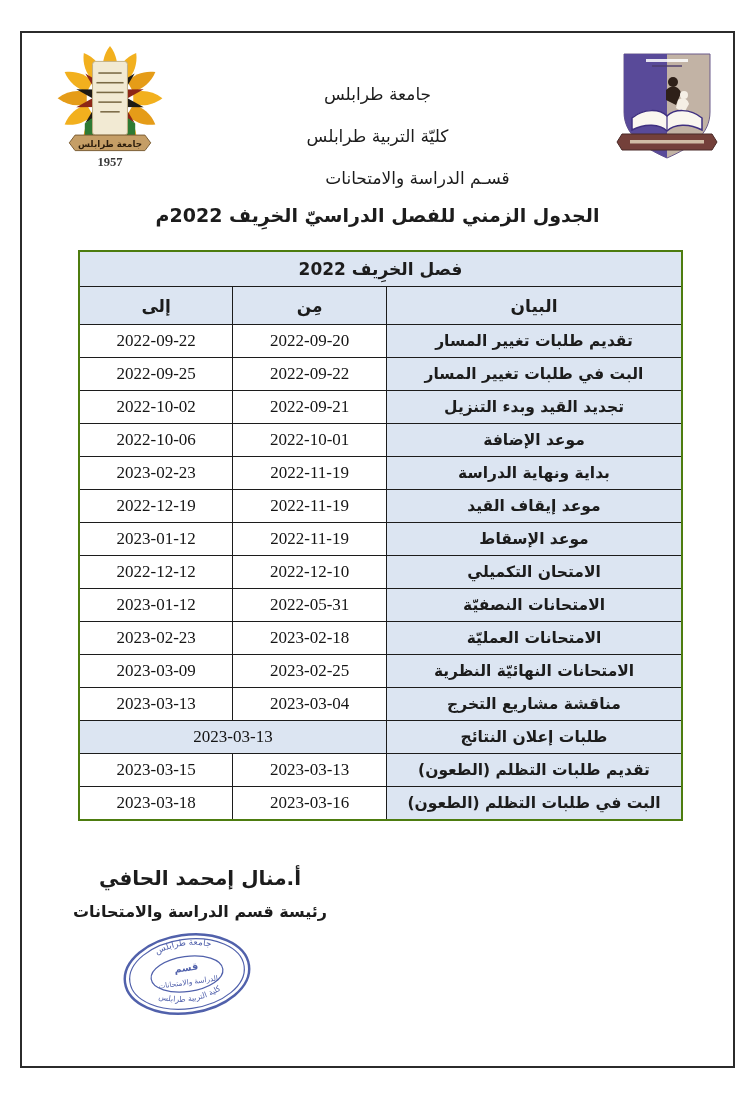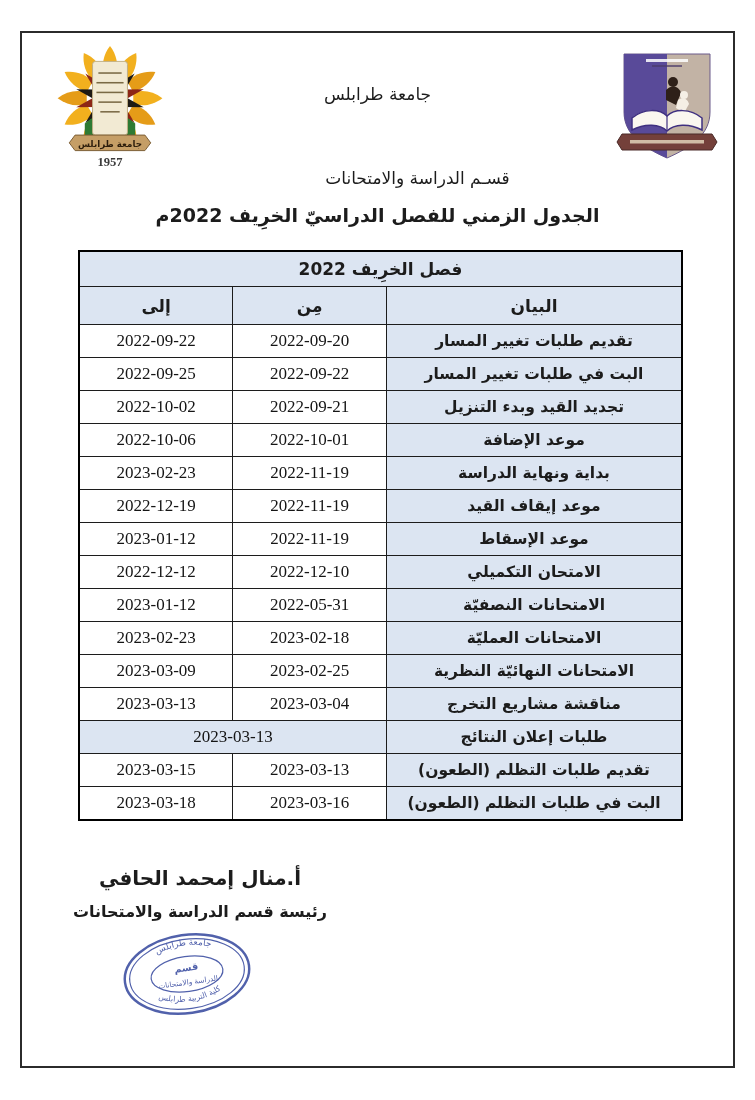--- a/index.html
+++ b/index.html
@@ -10,21 +10,21 @@
   
   .hline{position:absolute;left:0;width:755px;text-align:center;}
   .h-univ{top:84px;font-size:17px;}
   .h-coll{top:126px;font-size:17px;}
   .h-dept{top:168px;font-size:17px;margin-left:40px;}
   .h-title{top:204px;font-size:19px;font-weight:bold;}
   .logo-left{position:absolute;left:46px;top:42px;width:128px;height:128px;}
   .logo-right{position:absolute;left:616px;top:46px;width:102px;height:118px;}
   
   .sched{position:absolute;left:78px;top:250px;width:605px;border-collapse:collapse;
-         table-layout:fixed;border:2px solid #000000;direction:rtl;}
+         table-layout:fixed;border:2px solid #4d7c0f;direction:rtl;}
   .sched td,.sched th{border:1px solid #1c1c1c;text-align:center;vertical-align:middle;padding:0 4px;}
   .cap{height:34px;background:var(--table-header-bg);font-weight:bold;font-size:17px;}
   .hd{height:37px;background:var(--table-header-bg);font-weight:bold;font-size:17px;margin-top:20px;}
   td.st{height:32px;background:var(--table-header-bg);font-weight:bold;font-size:15.5px;}
   td.dt{direction:ltr;unicode-bidi:isolate;
         font-family:"Liberation Serif","DejaVu Sans",serif;font-size:17px;color:#151515;}
   td.mg{background:var(--table-header-bg);}
   
   .sig-name{position:absolute;left:90px;top:866px;width:220px;text-align:center;
             font-weight:bold;font-size:20px;}
@@ -107,20 +107,21 @@
     </g>
     <path d="M16 72 C28 62 44 63 51 70 C58 63 74 62 86 72 L86 84 C73 77 58 78 51 85 C44 78 29 77 16 84 Z" fill="#faf7f0" stroke="#3f3080" stroke-width="1.5"></path>
     <line x1="51" y1="70" x2="51" y2="85" stroke="#3f3080" stroke-width="1.2"></line>
     <g>
       <polygon points="6,88 96,88 101,96 96,104 6,104 1,96" fill="#74403a" stroke="#4a2a28"></polygon>
       <rect x="14" y="94" width="74" height="3.5" fill="#e2d4b8" opacity="0.85"></rect>
     </g>
   </svg>
 
   <div class="hline h-univ">جامعة طرابلس</div>
+  <div class="hline h-coll">كليّة التربية طرابلس</div>
   <div class="hline h-dept">قسـم الدراسة والامتحانات</div>
   <div class="hline h-title">الجدول الزمني للفصل الدراسيّ الخرِيف 2022م</div>
 
   <table class="sched">
     <colgroup>
         <col style="width:49%">
         <col style="width:25.5%">
         <col style="width:25.5%">
       </colgroup>
     <tbody>

